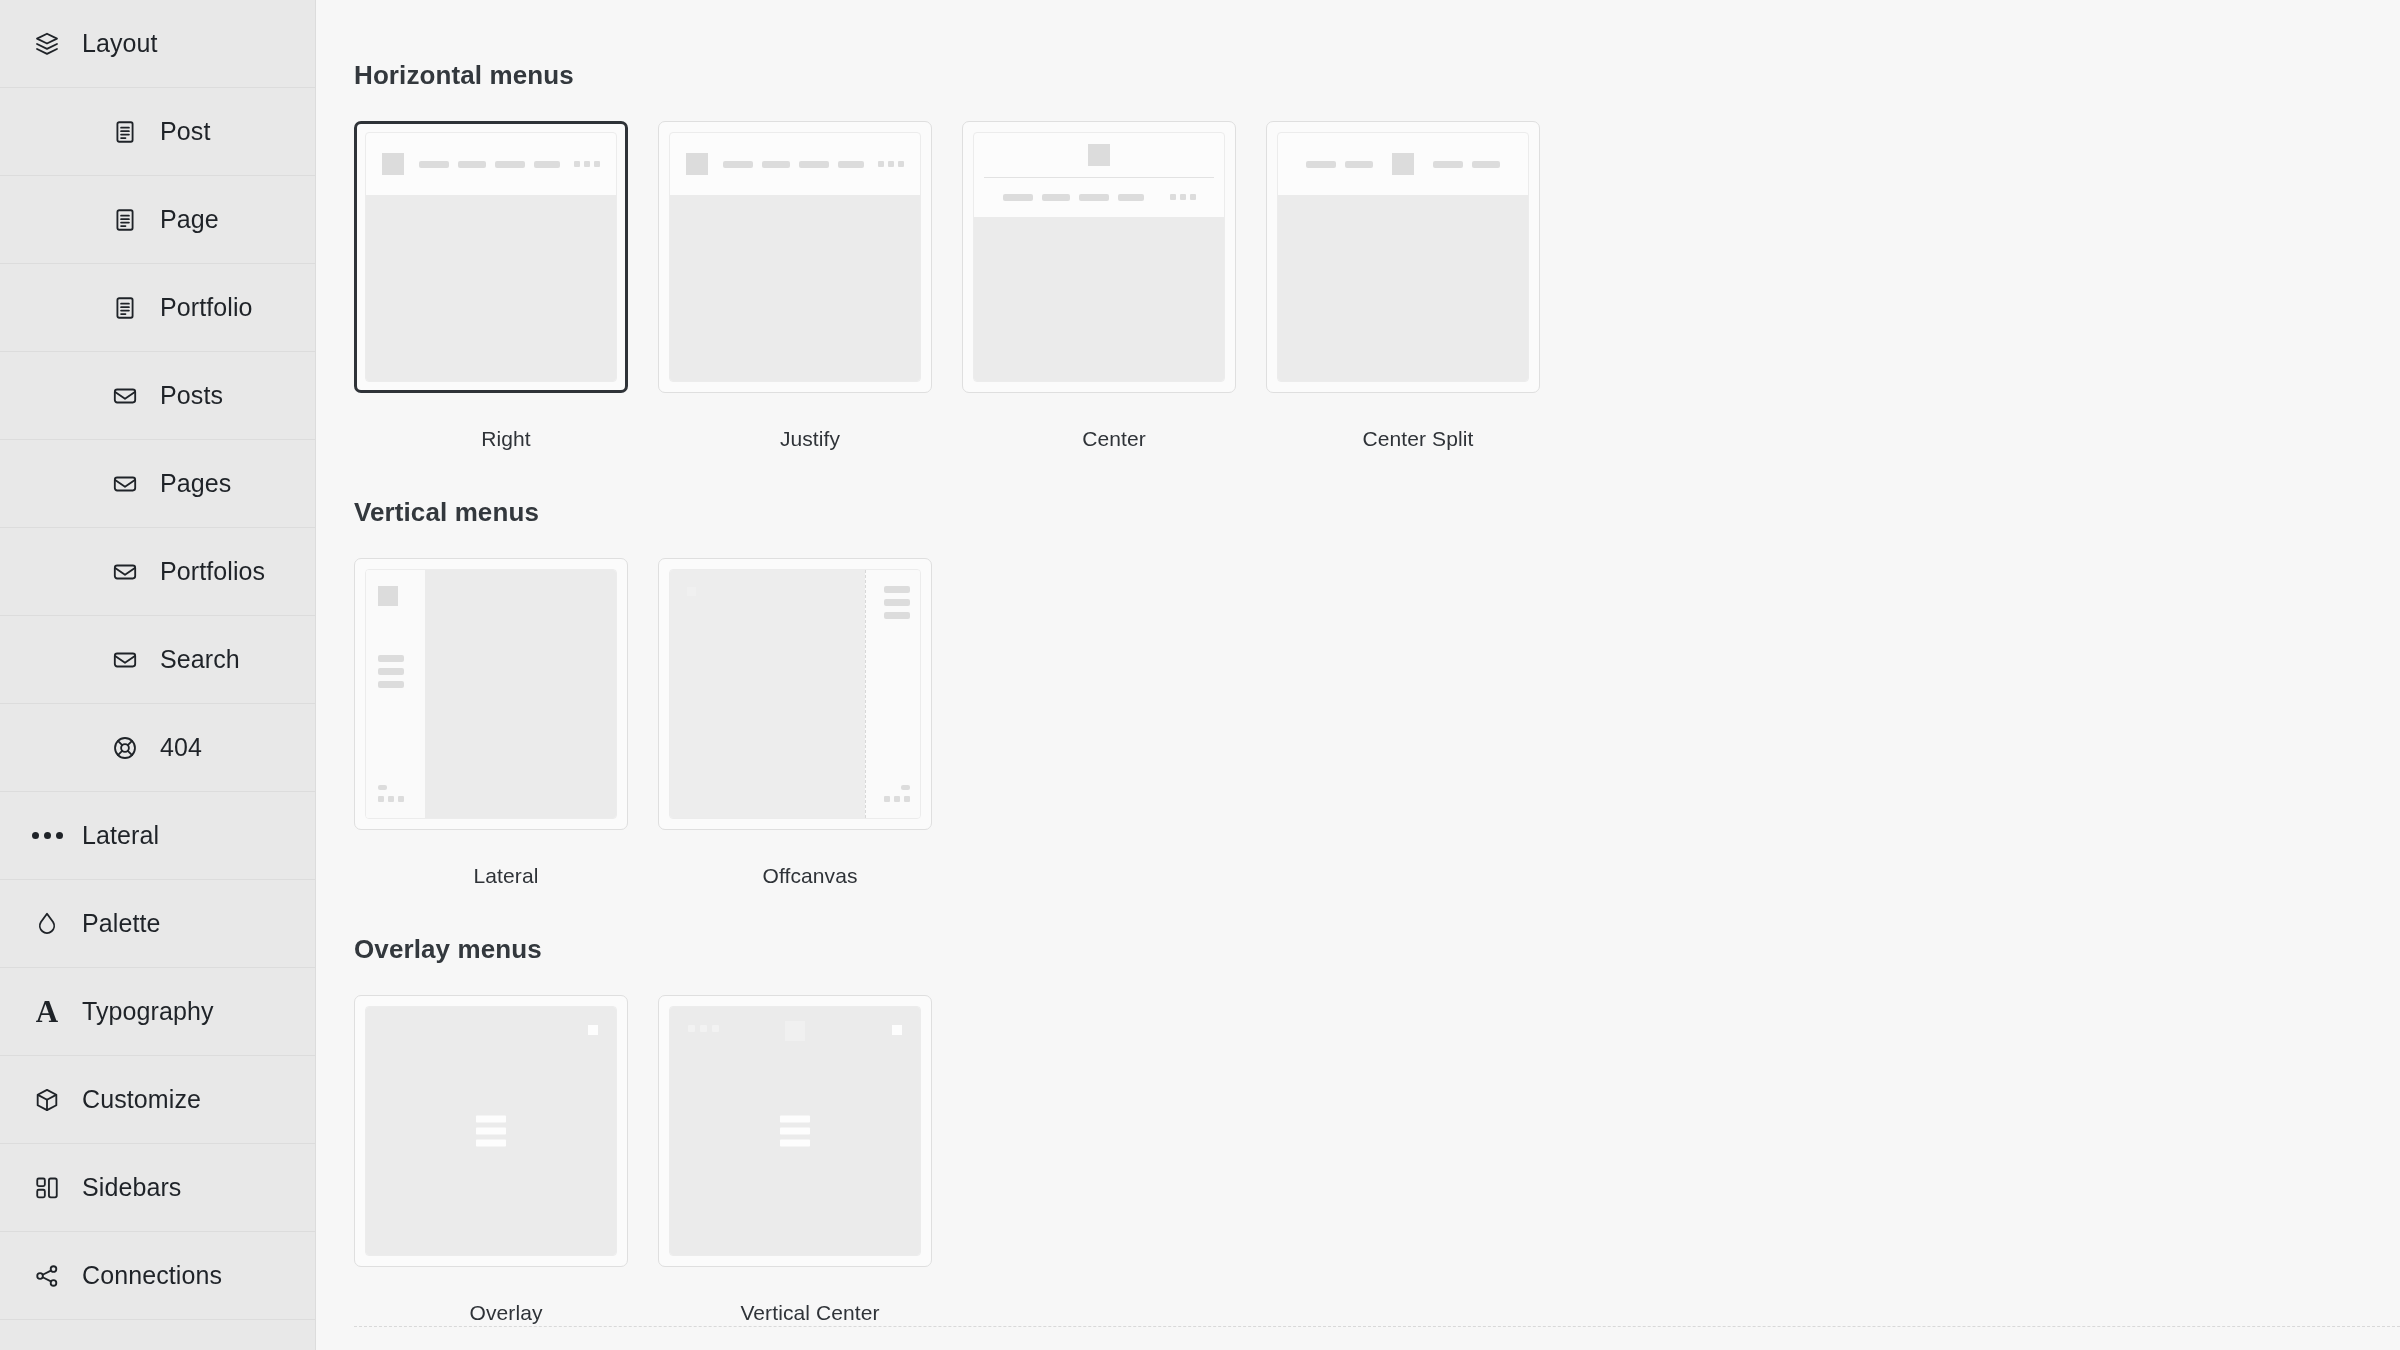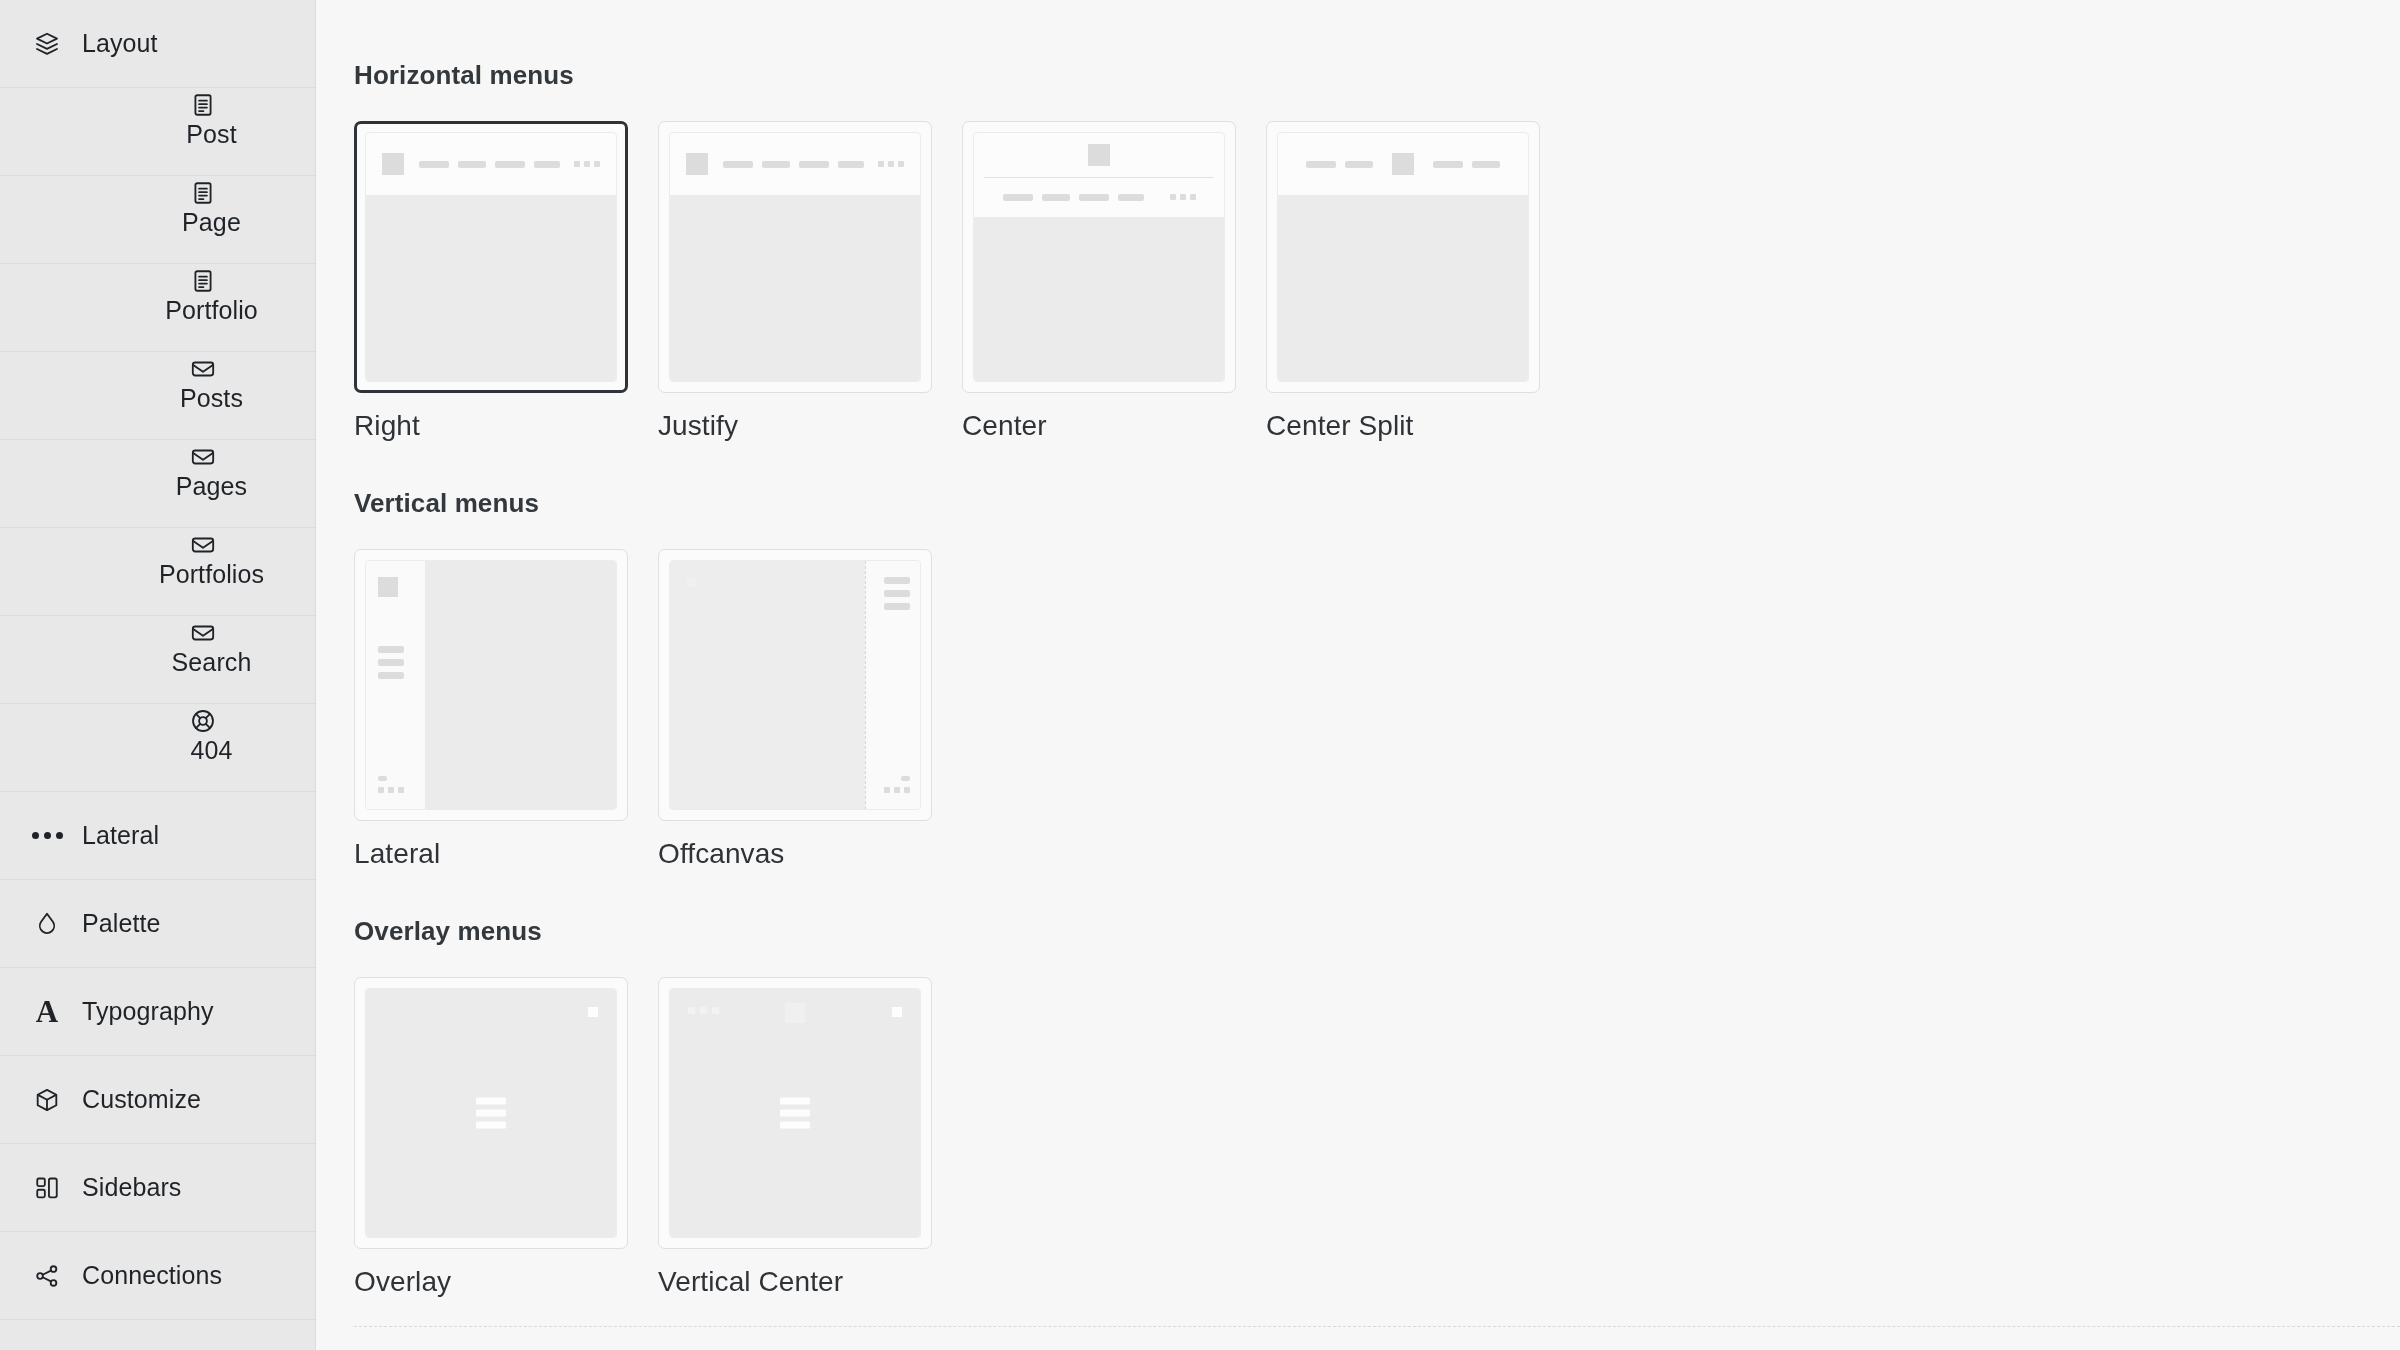--- a/index.html
+++ b/index.html
@@ -25,21 +25,21 @@
   }
   .sb-item {
     height: 88px;
     display: flex;
     align-items: center;
     border-bottom: 1px solid #dcdcdc;
     color: #1f2328;
     cursor: pointer;
   }
   .sb-item.root { padding-left: 30px; }
-  .sb-item.child { padding-left: 108px; flex-direction: column; }
+  .sb-item.child { padding-left: 108px; }
   .sb-ico {
     width: 34px; height: 34px;
     flex: 0 0 34px;
     display: flex; align-items: center; justify-content: center;
     margin-right: 18px;
     color: #1f2328;
   }
   .sb-ico svg { display: block; }
   .sb-label {
     font-size: 25px;
@@ -82,24 +82,25 @@
     border-radius: 7px;
     background: #fbfbfb;
     padding: 10px;
     cursor: pointer;
   }
   .card-frame.selected {
     border: 3px solid #2f3338;
     padding: 8px;
   }
   .card-label {
-    margin-top: 17px;
-    font-size: 28px;
+    margin-top: 34px;
+    font-size: 21px;
     color: #2f3338;
     letter-spacing: .1px;
+    text-align: center;
   }
 
   
   .prev {
     width: 100%; height: 100%;
     border: 1px solid #ececec;
     border-radius: 4px;
     background: #fcfcfc;
     position: relative;
     overflow: hidden;

